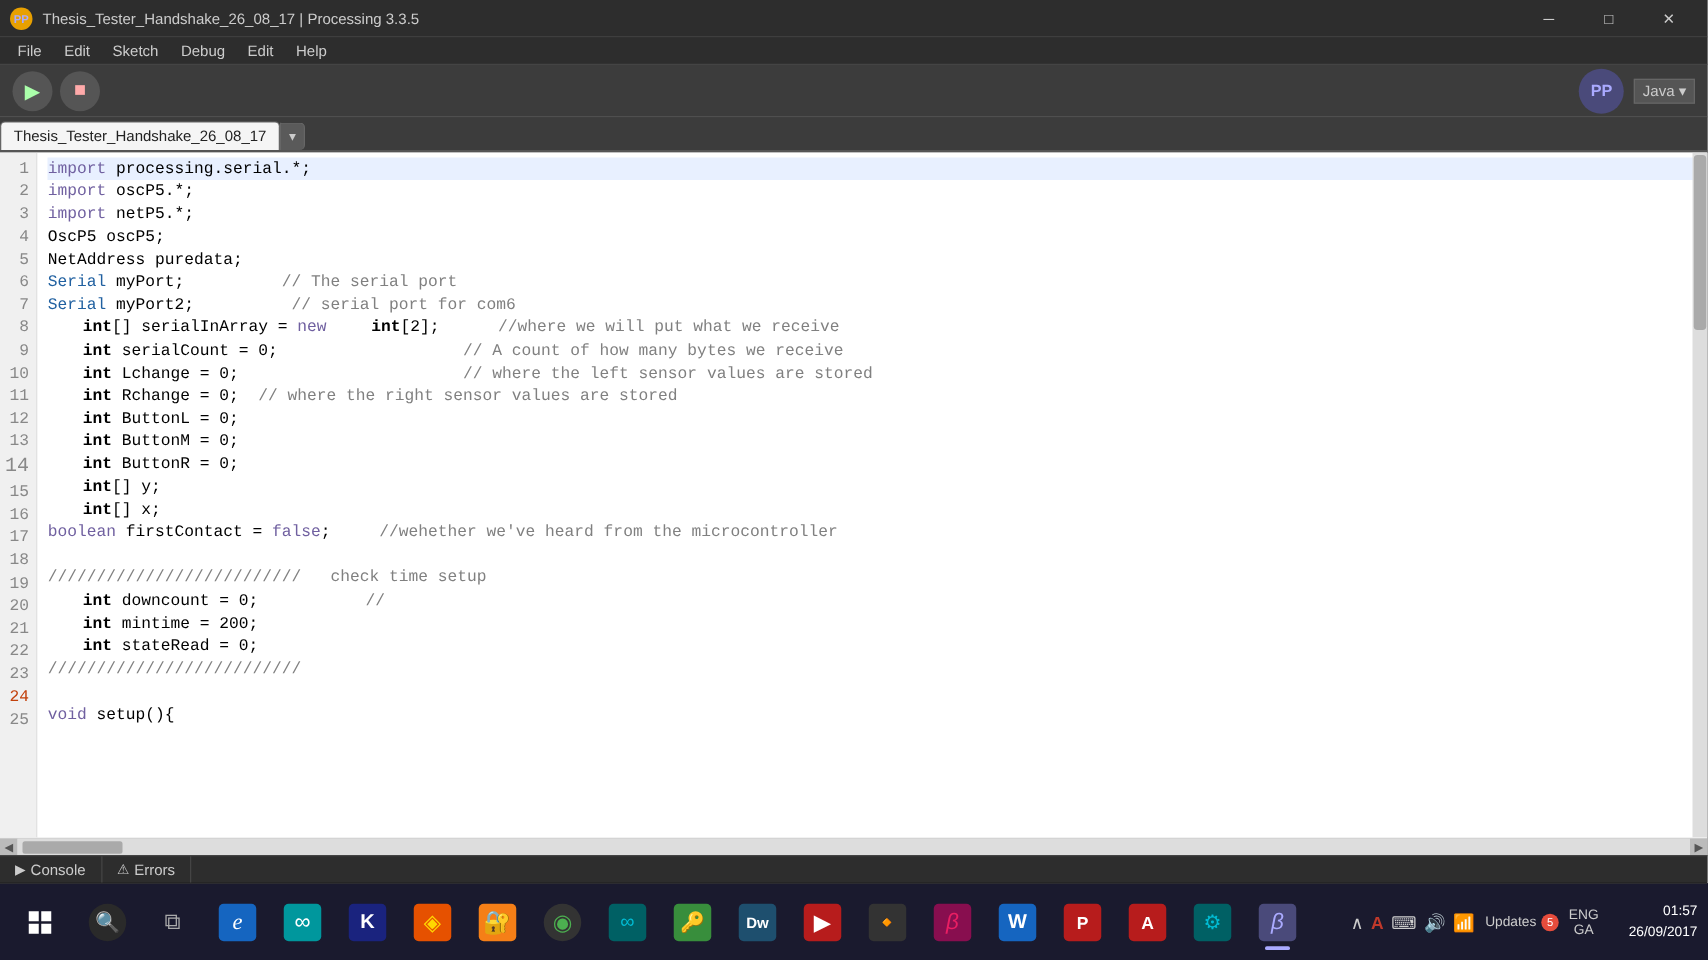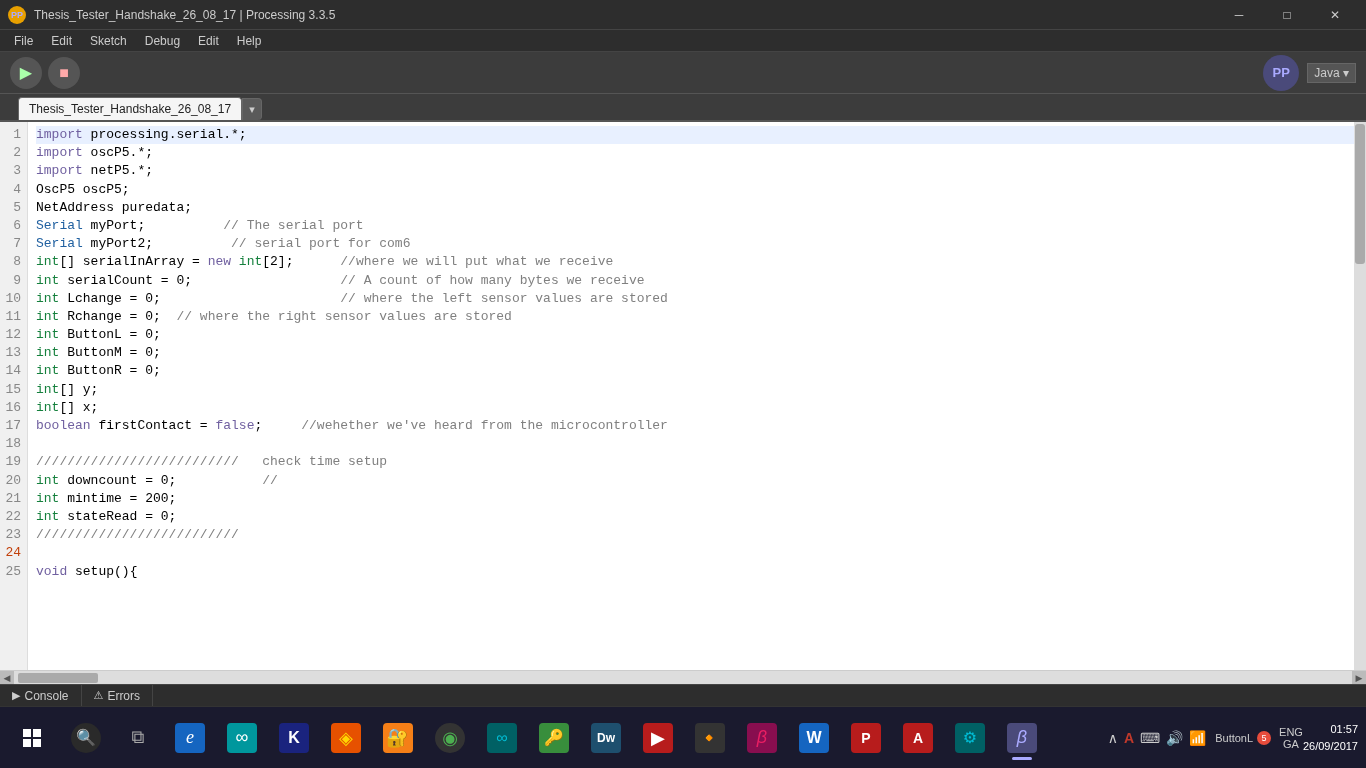--- a/index.html
+++ b/index.html
@@ -104,21 +104,21 @@
       display: flex; align-items: center; gap: 4px; text-align: right;
     }
 
     
     #tabbar {
       background: #3c3c3c;
       height: 28px;
       display: flex;
       align-items: flex-end;
       border-bottom: 2px solid #555;
-      padding: 0 18px;
+      padding: 0 0;
     }
     .tab {
       background: #5a5a5a;
       color: #ddd;
       font-size: 12px;
       padding: 4px 10px;
       cursor: pointer;
       border-radius: 4px 4px 0 0;
       display: flex; align-items: center; gap: 6px;
       border: 1px solid #666;
@@ -176,21 +176,21 @@
       white-space: pre;
       background: #ffffff;
       color: #000;
     }
     
     .line-highlight {
       background: #e8f0ff;
       display: block;
     }
     .kw-import { color: #7060a0; font-weight: normal; }
-    .kw-int { color: #15803d; font-weight: normal; }
+    .kw-int { color: #000000; font-weight: bold; margin-left: 28px; }
     .kw-serial { color: #2060a0; }
     .comment { color: #808080; }
 
     
     #vertical-scrollbar {
       width: 12px;
       background: #ddd;
       position: absolute;
       right: 0; top: 0; bottom: 0;
     }
@@ -366,21 +366,21 @@
         <div style="color:#888;font-size:13px;line-height:1.4;">4</div>
         <div style="color:#888;font-size:13px;line-height:1.4;">5</div>
         <div style="color:#888;font-size:13px;line-height:1.4;">6</div>
         <div style="color:#888;font-size:13px;line-height:1.4;">7</div>
         <div style="color:#888;font-size:13px;line-height:1.4;">8</div>
         <div style="color:#888;font-size:13px;line-height:1.4;">9</div>
         <div style="color:#888;font-size:13px;line-height:1.4;">10</div>
         <div style="color:#888;font-size:13px;line-height:1.4;">11</div>
         <div style="color:#888;font-size:13px;line-height:1.4;">12</div>
         <div style="color:#888;font-size:13px;line-height:1.4;">13</div>
-        <div style="color:#888;font-size:13px;line-height:1.4;">14</div>
+        <div style="color:#888;font-size:16px;line-height:1.4;">14</div>
         <div style="color:#888;font-size:13px;line-height:1.4;">15</div>
         <div style="color:#888;font-size:13px;line-height:1.4;">16</div>
         <div style="color:#888;font-size:13px;line-height:1.4;">17</div>
         <div style="color:#888;font-size:13px;line-height:1.4;">18</div>
         <div style="color:#888;font-size:13px;line-height:1.4;">19</div>
         <div style="color:#888;font-size:13px;line-height:1.4;">20</div>
         <div style="color:#888;font-size:13px;line-height:1.4;">21</div>
         <div style="color:#888;font-size:13px;line-height:1.4;">22</div>
         <div style="color:#888;font-size:13px;line-height:1.4;">23</div>
         <div style="color:#c2410c;font-size:13px;line-height:1.4;">24</div>
@@ -486,24 +486,24 @@
 
   <div id="system-tray">
     <div id="tray-icons">
       <span class="tray-icon">∧</span>
       <span class="tray-icon" style="color:#c0392b;font-weight:bold;">A</span>
       <span class="tray-icon">⌨</span>
       <span class="tray-icon">🔊</span>
       <span class="tray-icon">📶</span>
     </div>
     <div id="notification-area">
-      <span style="font-size:11px;color:#ccc;">ButtonL</span>
+      <span style="font-size:11px;color:#ccc;">Updates</span>
       <div class="notif-badge">5</div>
     </div>
-    <div style="display:flex;align-items:center;gap:0;">
+    <div style="display:flex;align-items:center;gap:24px;">
       <div style="font-size:11px;color:#ccc;text-align:center;">ENG<br>GA</div>
       <div id="clock-area">
         <div>01:57</div>
         <div>26/09/2017</div>
       </div>
     </div>
   </div>
 </div>
 
 </body></html>

